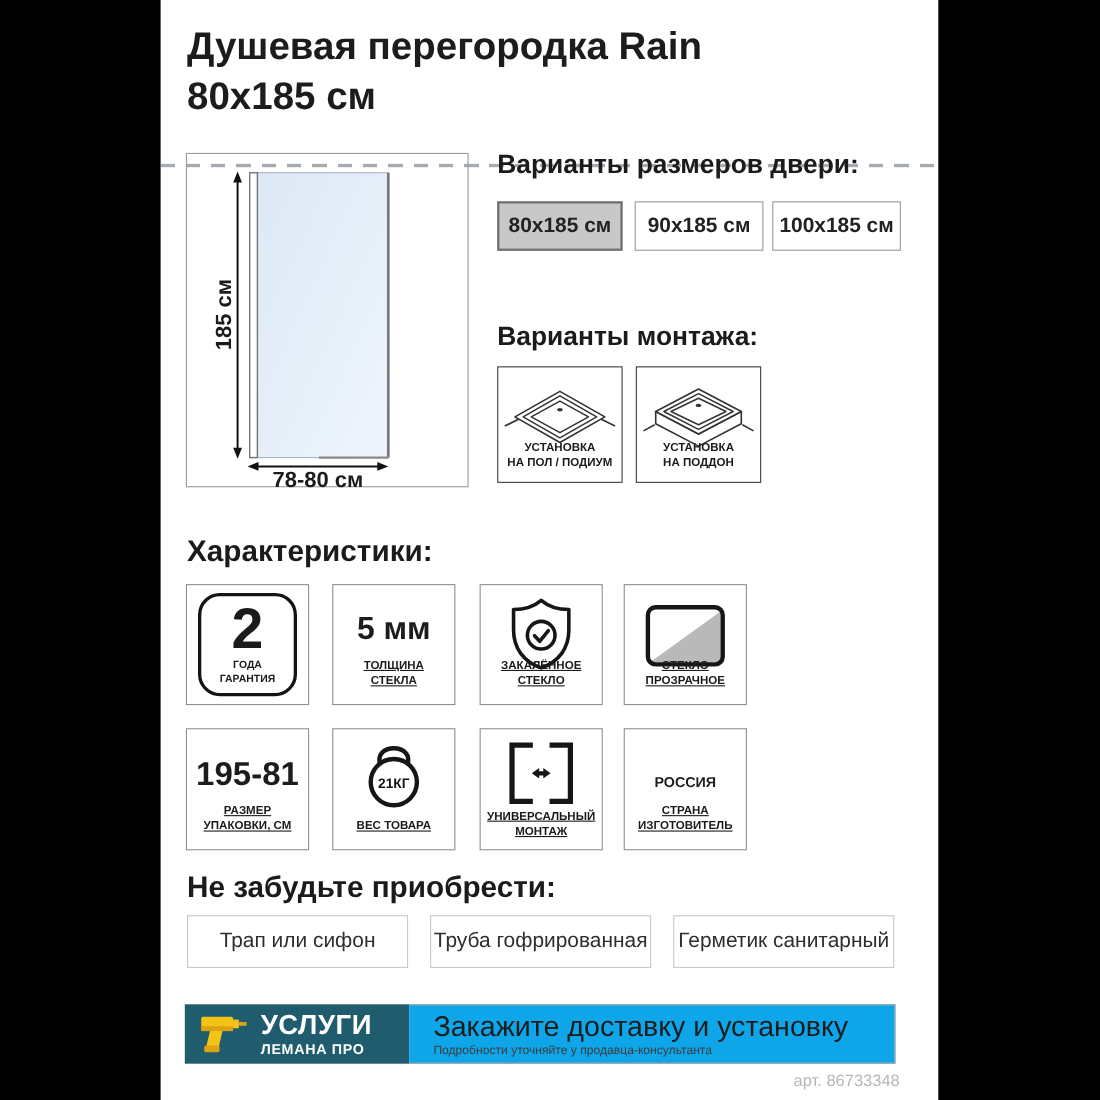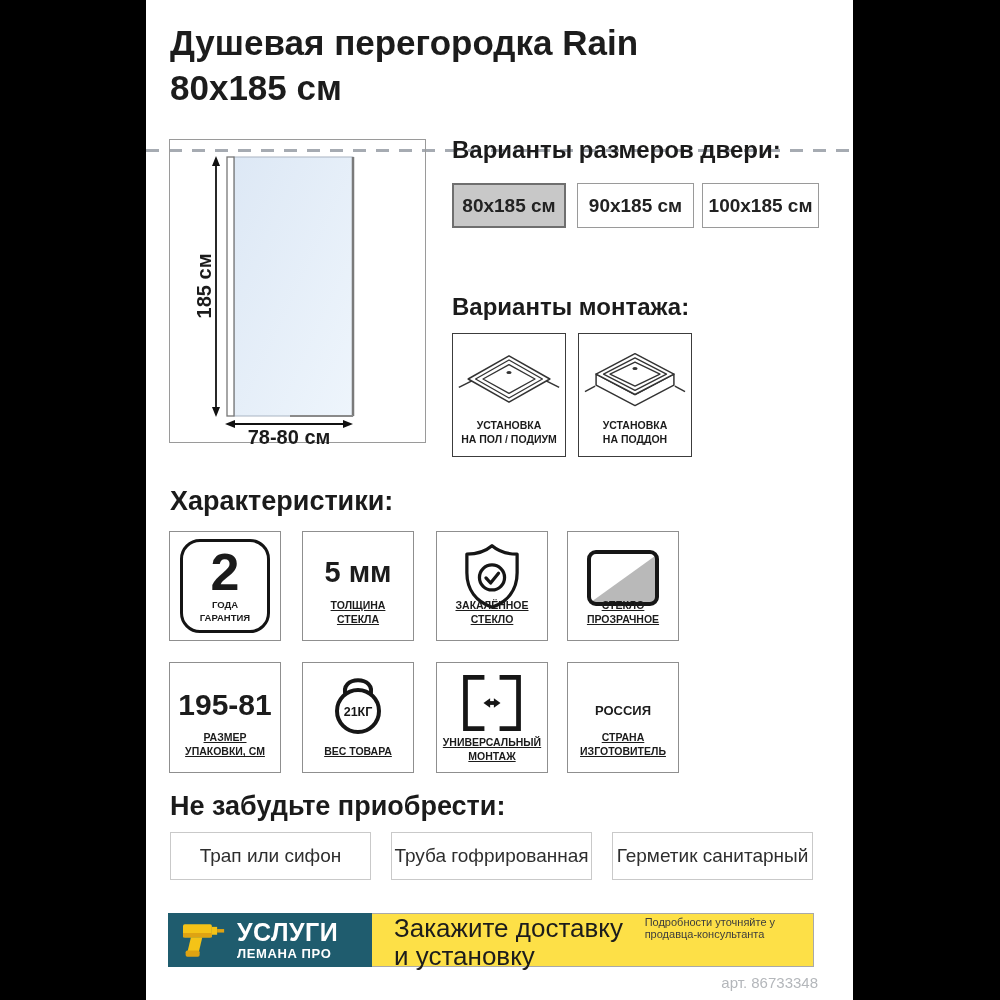--- a/index.html
+++ b/index.html
@@ -32,21 +32,21 @@
 
   
   .size-btn { position:absolute; top:183px; height:45px; display:flex; align-items:center; justify-content:center;
     font-size:19px; font-weight:700; color:#222; background:#fff; border:1px solid #9a9a9a; }
   .size-btn.selected { background:#c8c8c8; border:2px solid #6f6f6f; }
   .size-1 { left:452px; width:114px; }
   .size-2 { left:577px; width:117px; }
   .size-3 { left:702px; width:117px; }
 
   
-  .mount-card { position:absolute; top:333px; width:114px; height:124px; border:1px solid #3c3c3c; background:#fff; }
+  .mount-card { position:absolute; top:333px; width:114px; height:106px; border:1px solid #3c3c3c; background:#fff; }
   .mount-1 { left:452px; } .mount-2 { left:578px; }
   .mount-icon { position:absolute; left:50%; top:16px; transform:translateX(-50%); }
   .mount-label { position:absolute; bottom:9px; left:0; width:100%; text-align:center;
     font-size:10.5px; font-weight:700; line-height:1.4; color:#1b1b1b; }
 
   
   .char-card { position:absolute; width:112px; border:1px solid #8f8f8f; background:#fff; }
   .row1 { top:531px; height:110px; }
   .row2 { top:662px; height:111px; }
   .col1 { left:169px; } .col2 { left:302px; } .col3 { left:436px; } .col4 { left:567px; } .col5 { left:701px; }
@@ -69,22 +69,22 @@
     display:flex; align-items:center; justify-content:center; font-size:19px; color:#2e2e2e; }
   .addon-1 { left:170px; } .addon-2 { left:391px; } .addon-3 { left:612px; }
 
   
   .banner { position:absolute; left:168px; top:913px; width:646px; height:54px; display:flex; }
   .banner-brand { width:204px; height:100%; background:#1f5c6e; display:flex; align-items:center; }
   .banner-brand svg { margin-left:13px; flex:none; }
   .brand-text { margin-left:10px; color:#fff; }
   .brand-line1 { font-size:25px; font-weight:700; line-height:25px; letter-spacing:0.5px; }
   .brand-line2 { font-size:13px; font-weight:700; letter-spacing:0.6px; margin-top:1px; }
-  .banner-main { flex:1; background:#fde047; border:1px solid #a9a9a9; border-left:none;
-    display:flex; flex-direction:row; justify-content:center; padding-left:22px; }
+  .banner-main { flex:1; background:#0ea5e9; border:1px solid #a9a9a9; border-left:none;
+    display:flex; flex-direction:column; justify-content:center; padding-left:22px; }
   .banner-message { font-size:26px; color:#1c1c1c; line-height:28px; }
   .banner-note { font-size:11px; color:#3c3c3c; margin-top:2px; }
 
   .art-number { position:absolute; top:974px; right:182px; font-size:15px; color:#b4b7bb; }
 </style>
 </head>
 <body>
 
 <div class="page">
   <div class="side-bar left"></div>

